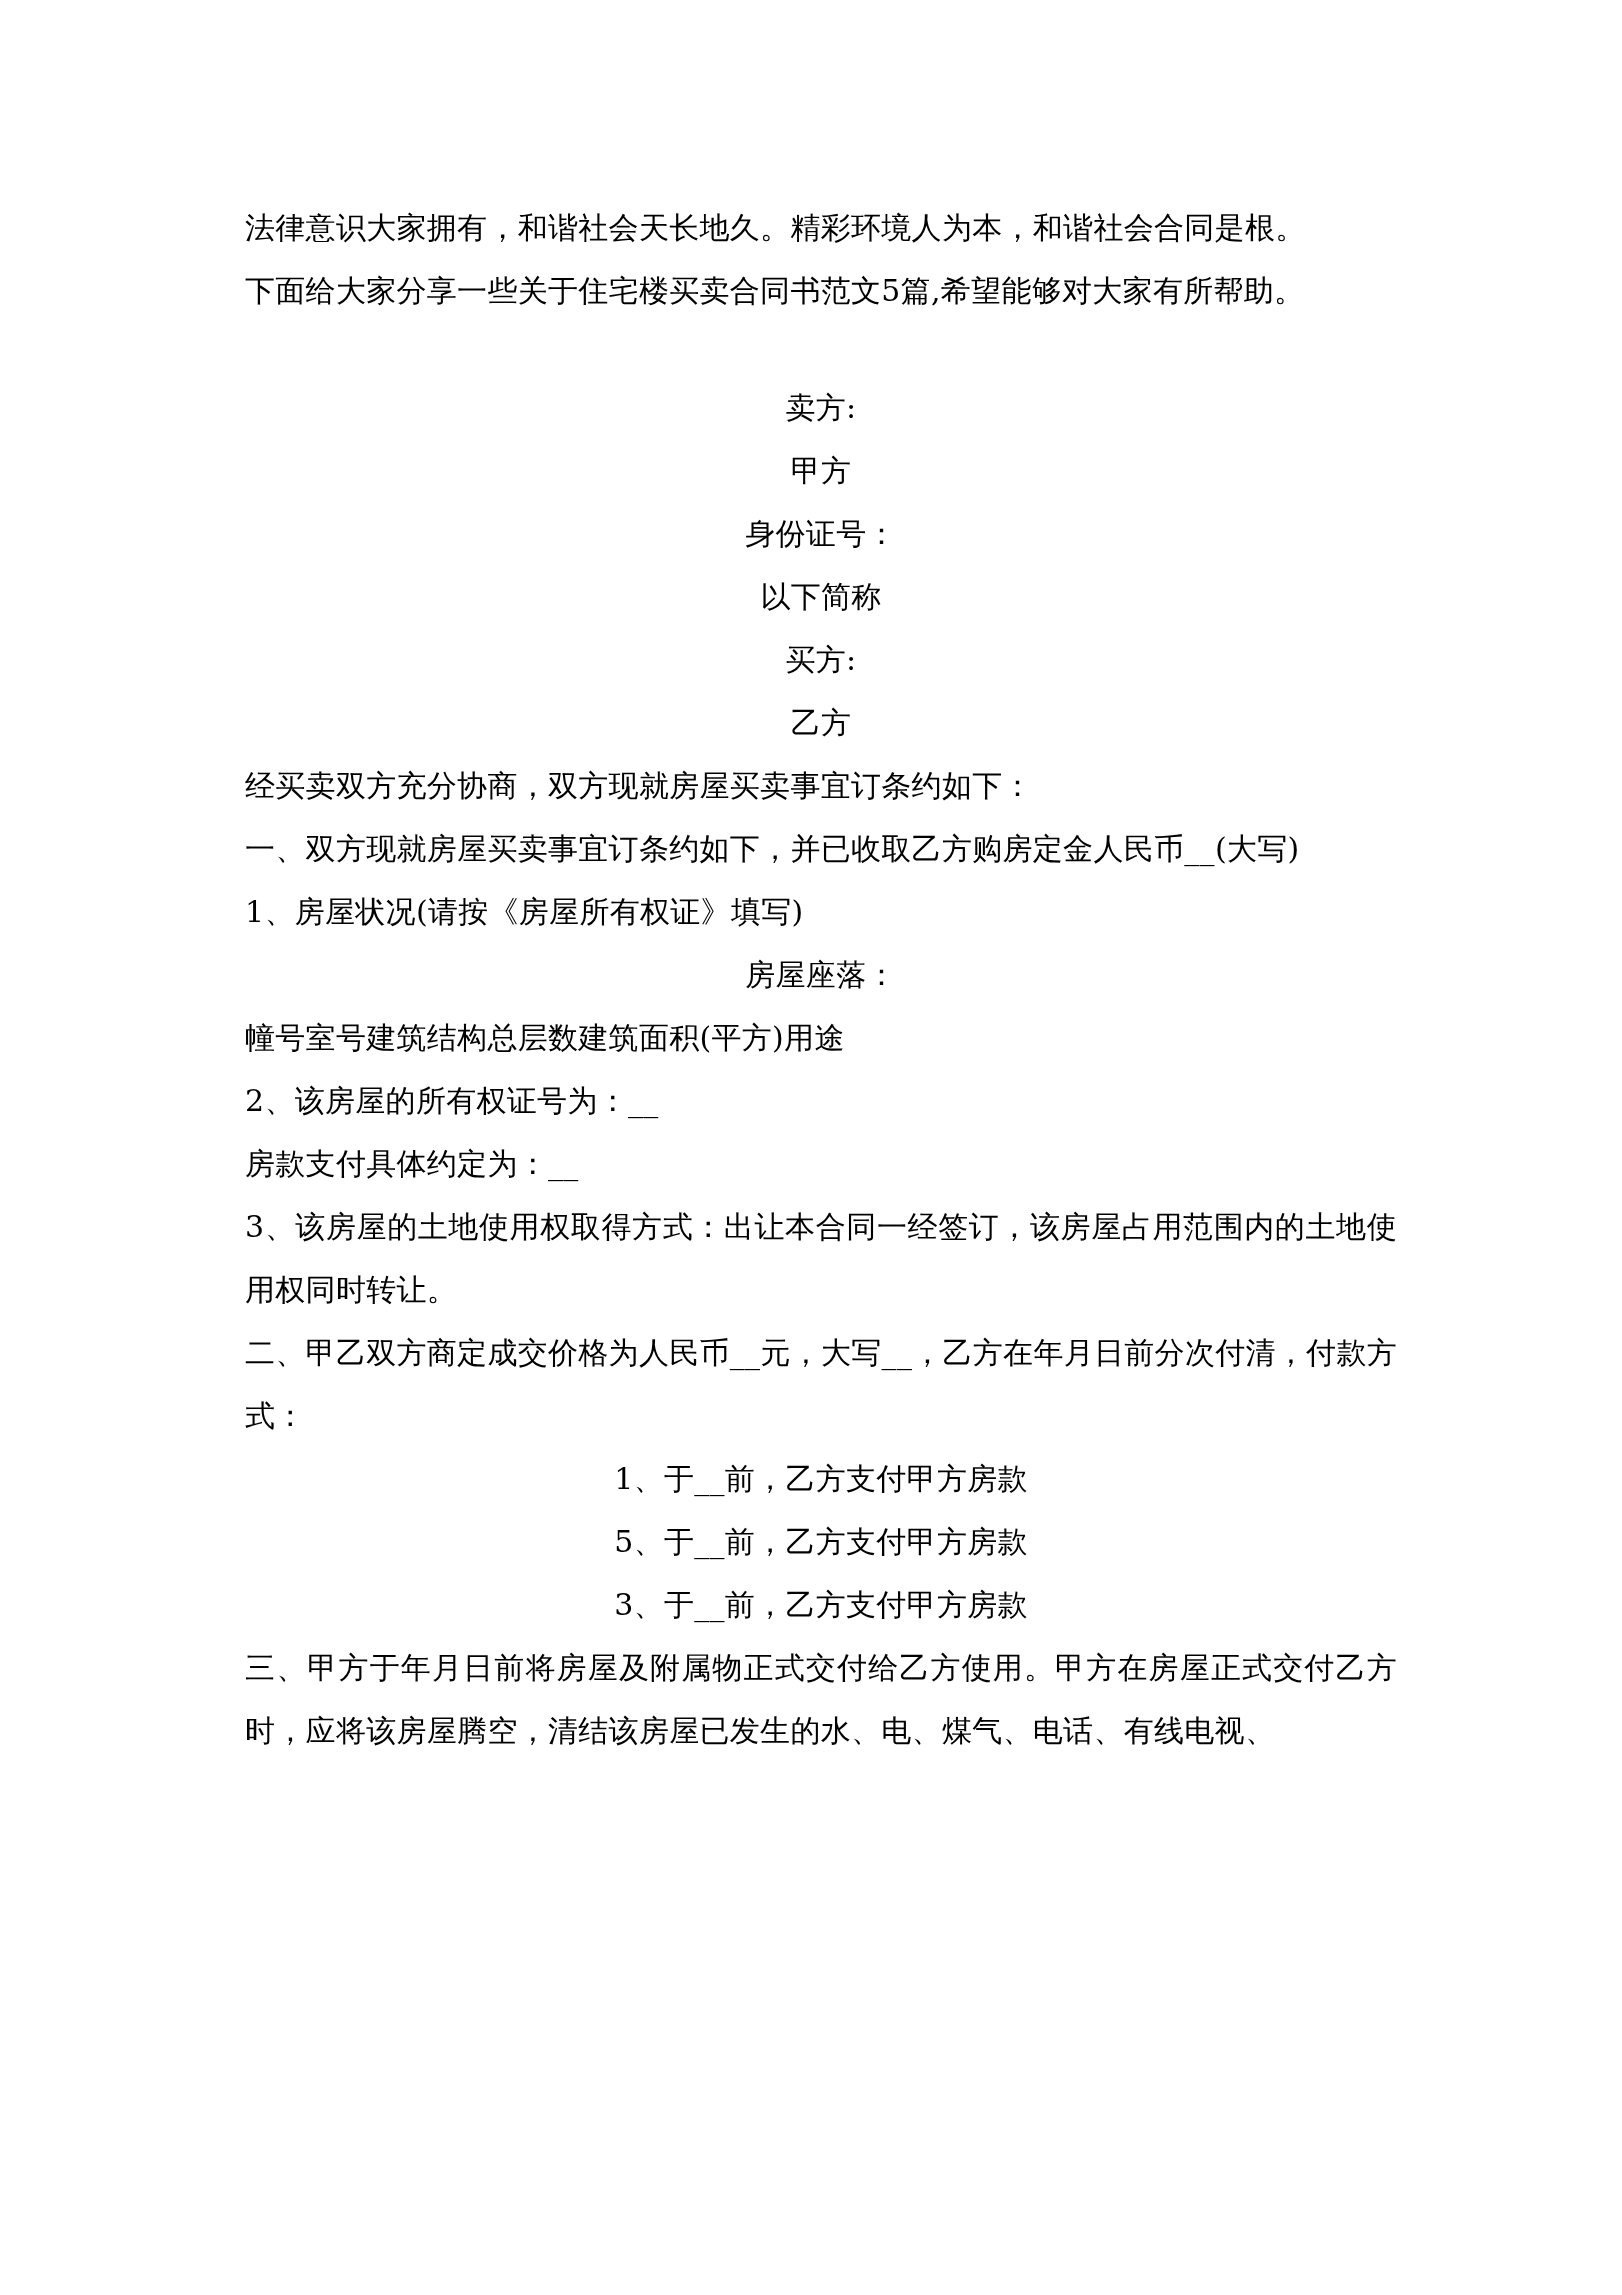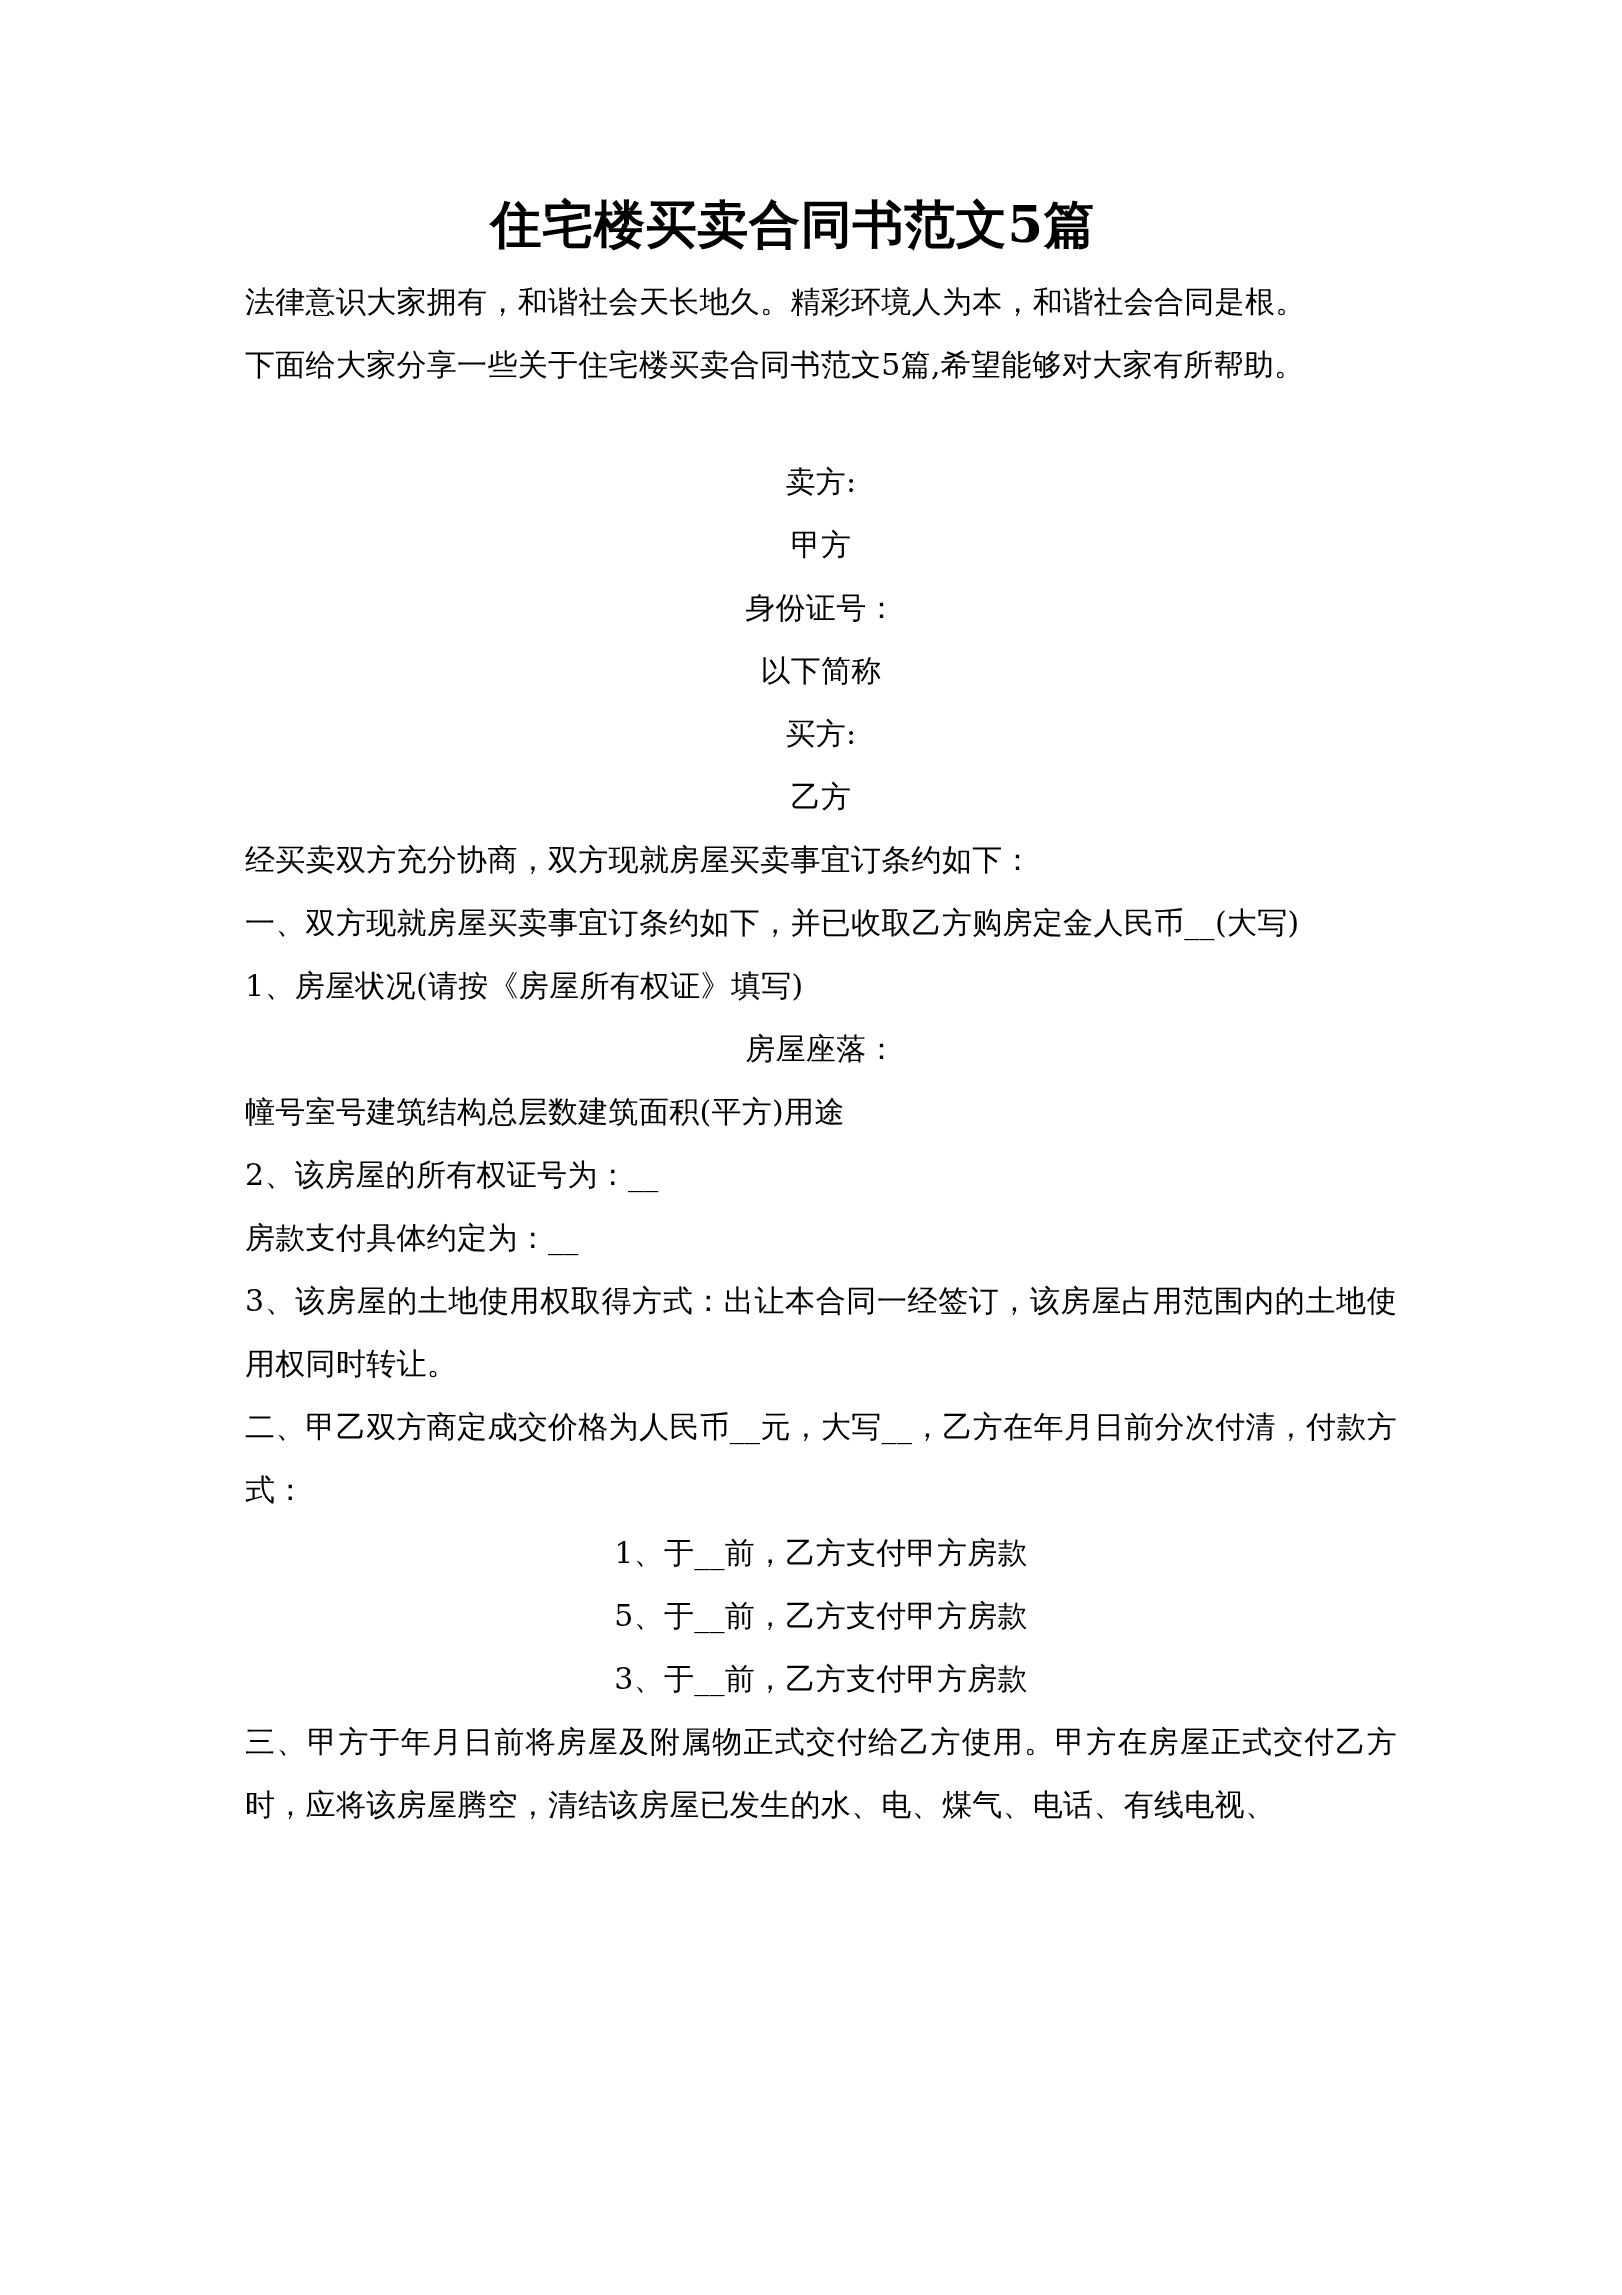--- a/index.html
+++ b/index.html
@@ -64,21 +64,20 @@
     white-space: normal;
     text-align: justify;
     text-justify: inter-ideograph;
   }
 </style>
 </head>
 <body>
 
 <div class="page">
 
-  <h1 class="doc-title">住宅楼买卖合同书范文5篇</h1>
 
   <div class="lead">
     <p>法律意识大家拥有，和谐社会天长地久。精彩环境人为本，和谐社会合同是根。</p>
     <p>下面给大家分享一些关于住宅楼买卖合同书范文5篇,希望能够对大家有所帮助。</p>
   </div>
 
   <div class="spacer-block"></div>
 
   <div class="body-lines">
     <p class="line">卖方:</p>

